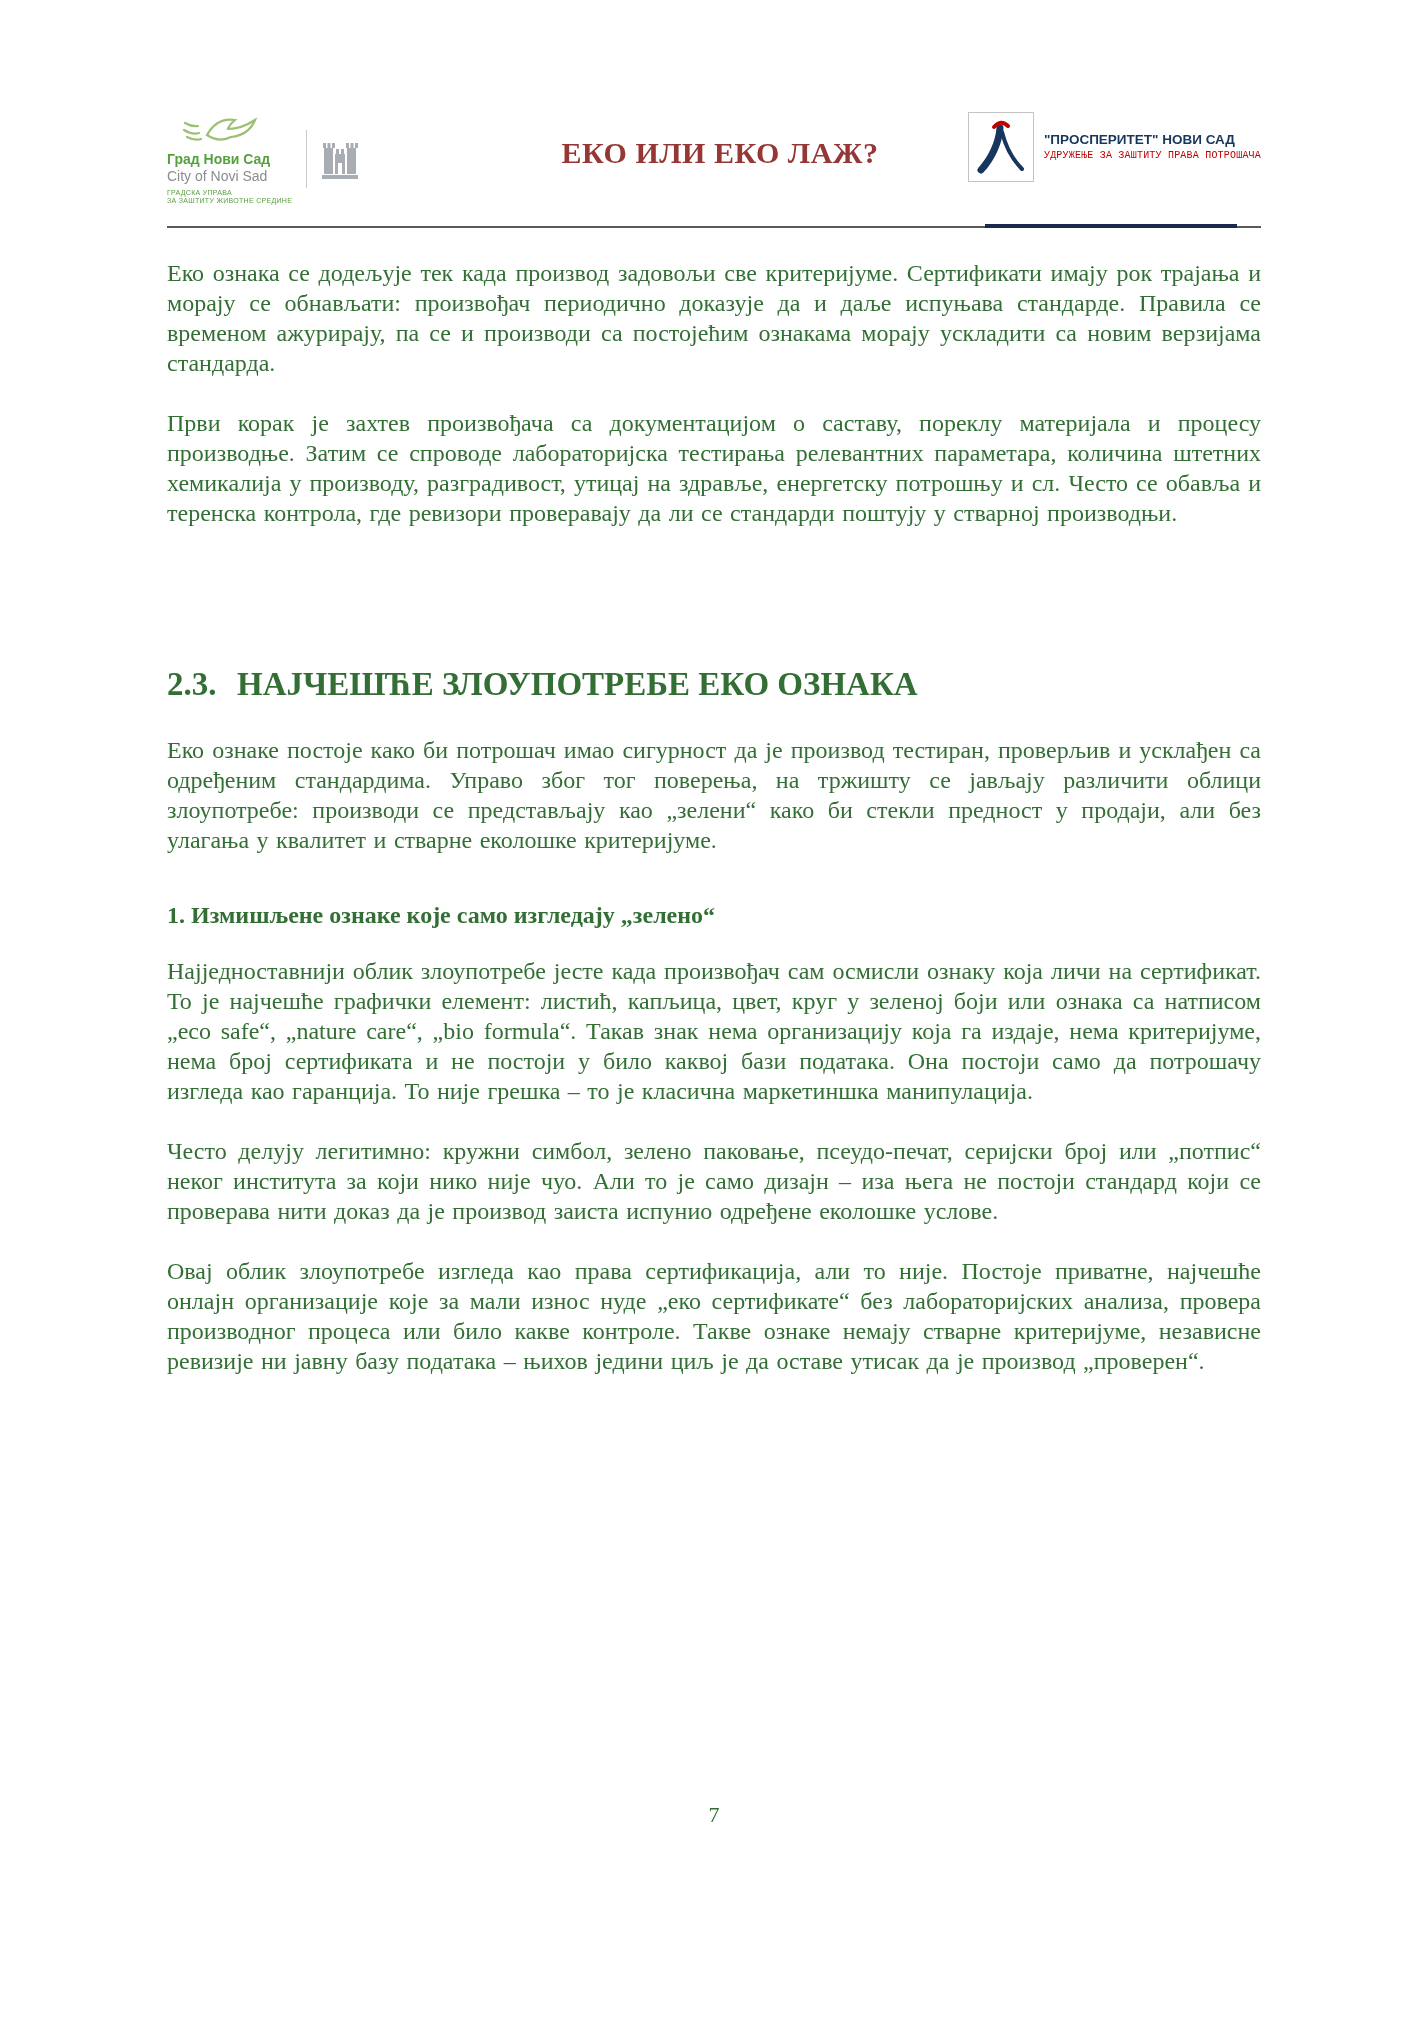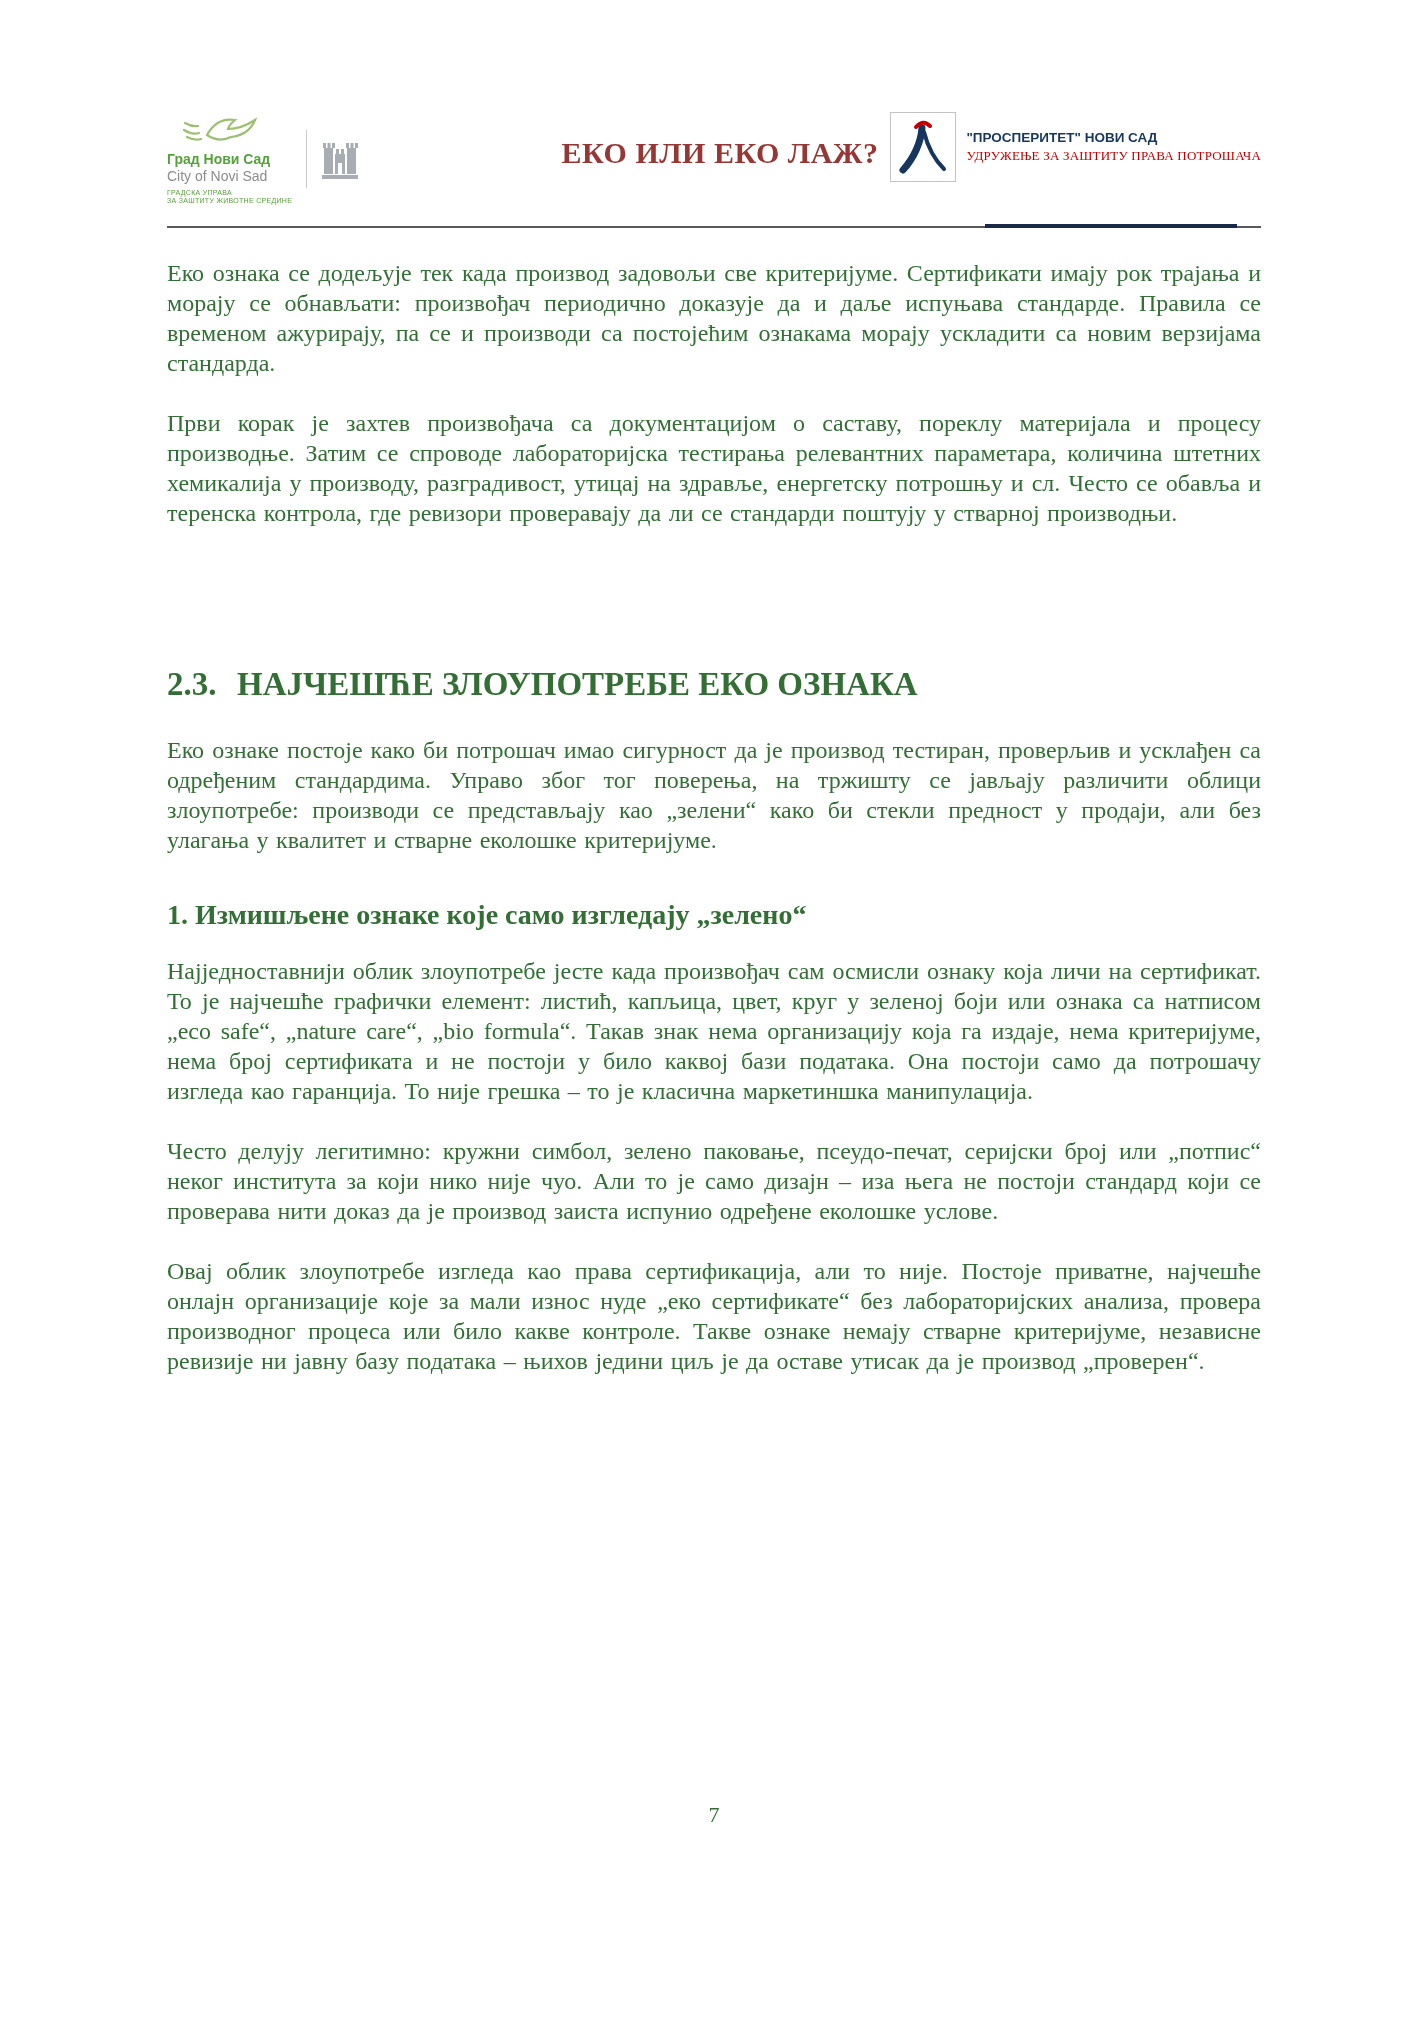--- a/index.html
+++ b/index.html
@@ -59,22 +59,22 @@
     border: 1px solid #c4c4c4;
     background: #ffffff;
     display: flex; align-items: center; justify-content: center;
   }
   .logo-right-text { display: flex; flex-direction: column; gap: 3px; }
   .logo-right-name {
     font-family: "Liberation Sans", sans-serif;
     font-size: 13.5px; font-weight: bold; color: #17365d; line-height: 1.15;
   }
   .logo-right-sub {
-    font-family: Liberation Serif, serif;
-    font-size: 13px; color: #c00000; line-height: 1.2; letter-spacing: 0.2px;
+    font-family: Liberation Mono, monospace;
+    font-size: 10px; color: #c00000; line-height: 1.2; letter-spacing: 0.2px;
   }
 
   .header-rule {
     position: relative;
     margin: 0 167px;
     height: 2px;
     background: #595959;
   }
   .header-rule .rule-accent {
     position: absolute;
@@ -100,21 +100,21 @@
     color: #336f35;
     font-size: 33px;
     font-weight: bold;
     line-height: 32px;
   }
   .section-number { display: inline-block; width: 70px; }
 
   .subheading {
     margin: 45px 0 26px 0;
     color: #336f35;
-    font-size: 28px;
+    font-size: 24px;
     font-weight: bold;
     line-height: 30px;
   }
 
   
   .footer {
     position: absolute;
     left: 0; right: 0;
     bottom: 200px;
     text-align: center;

